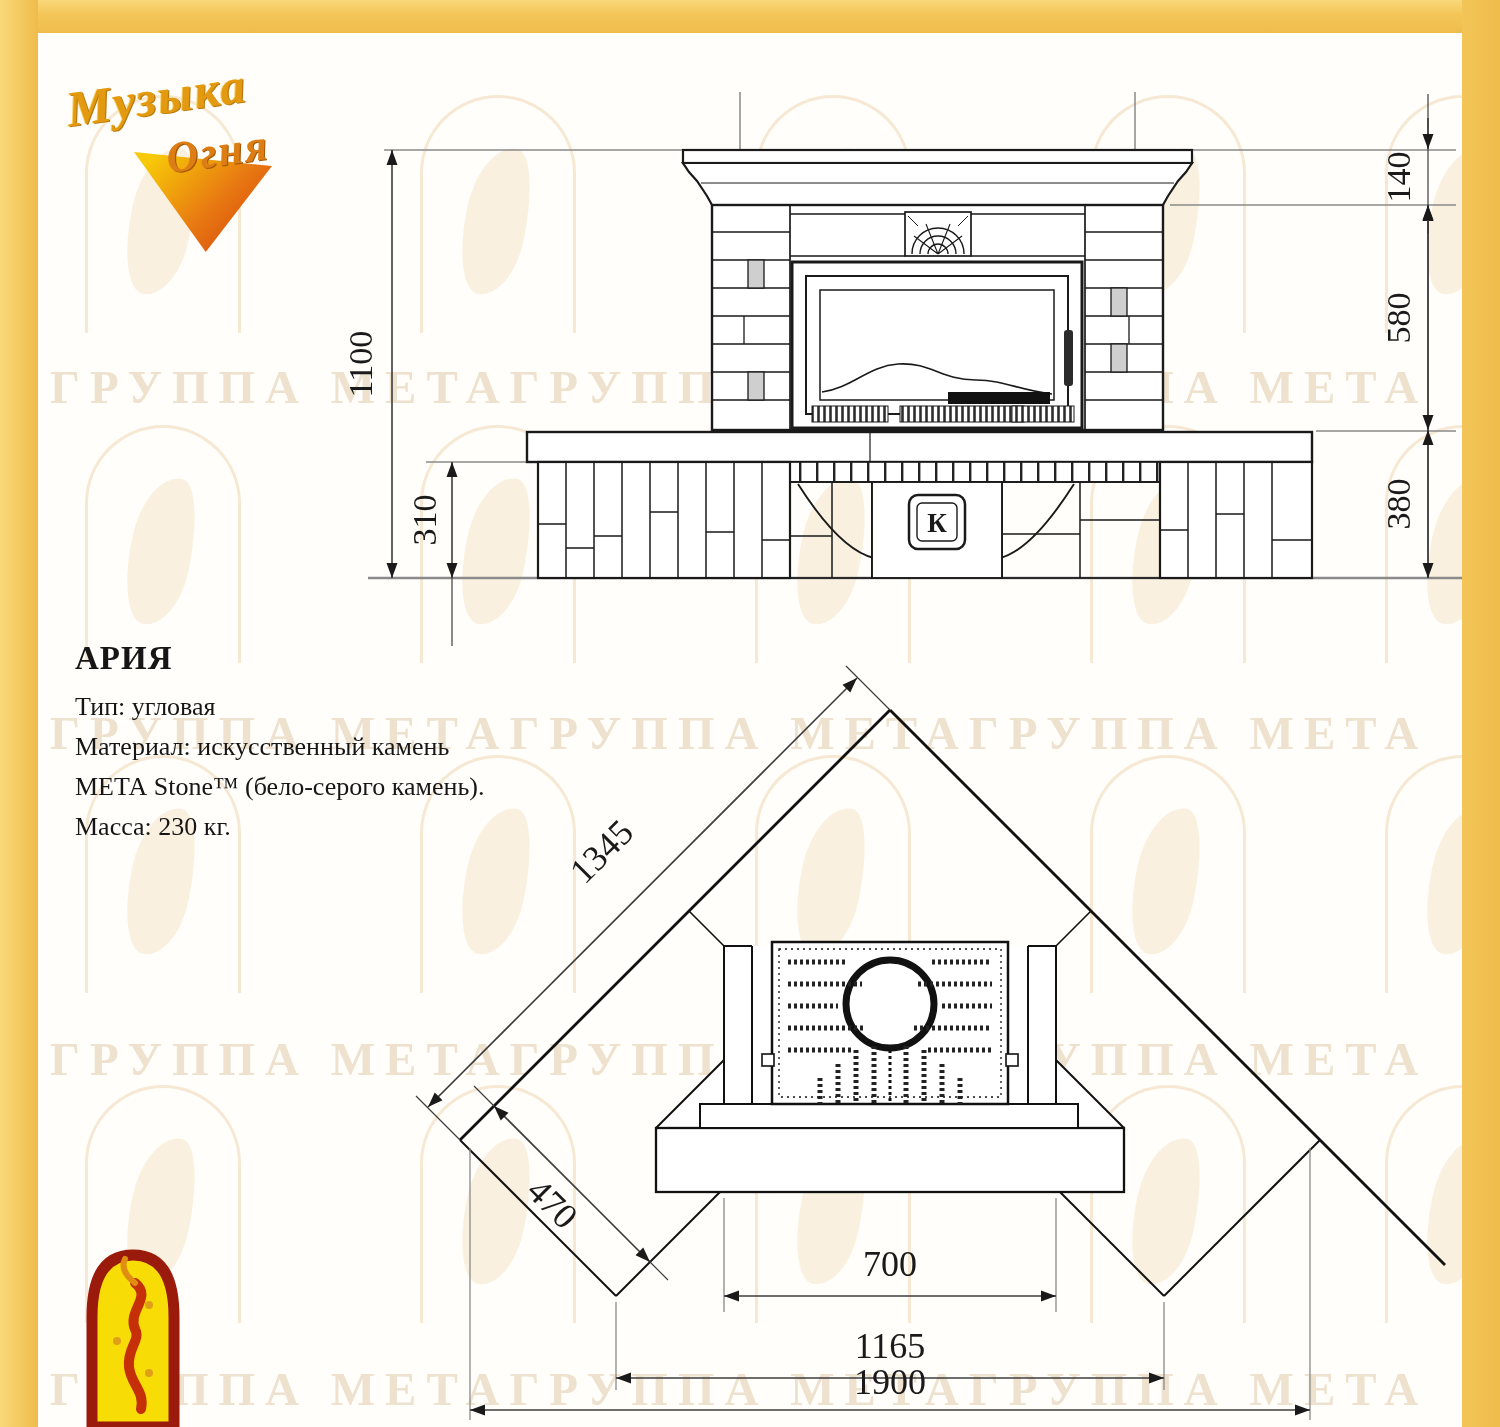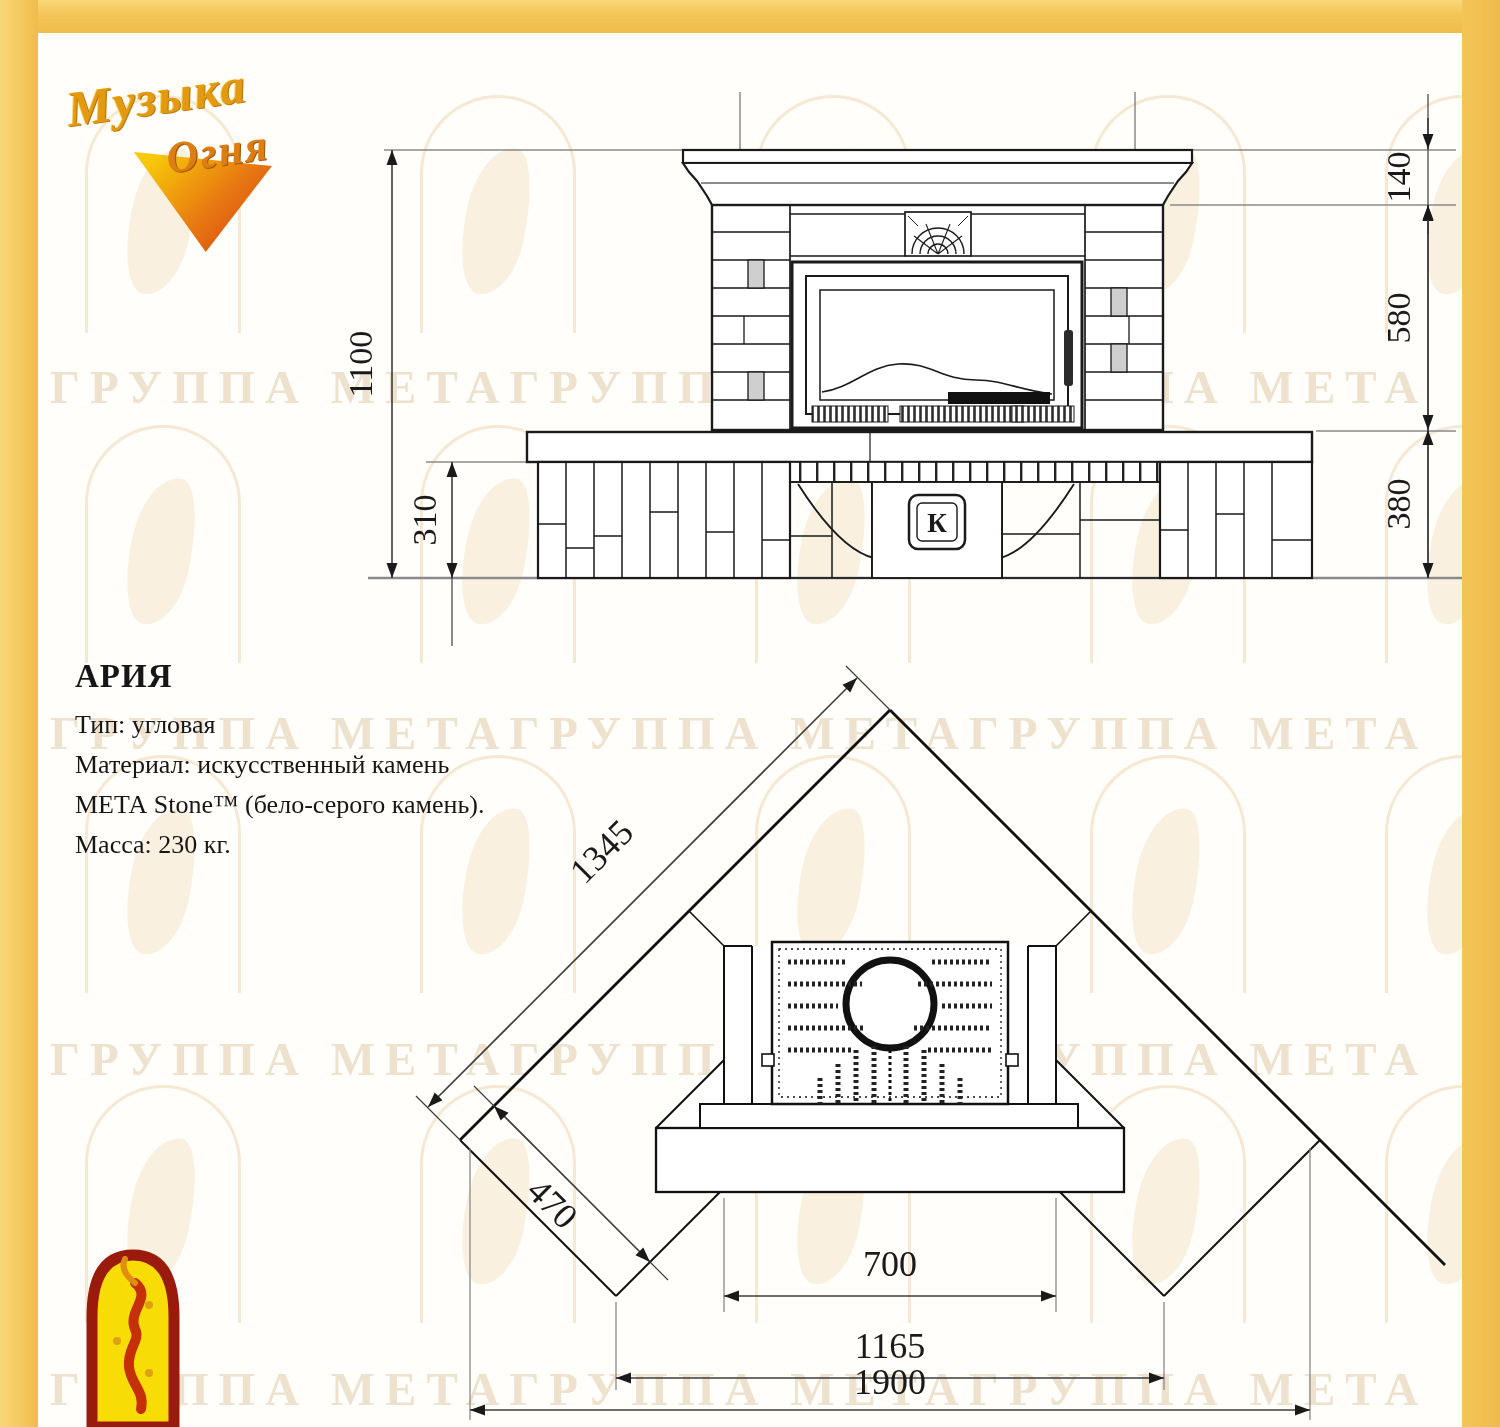--- a/index.html
+++ b/index.html
@@ -40,21 +40,21 @@
   .brand .l1{
     position:absolute;left:18px;top:26px;font-style:italic;font-weight:bold;font-size:50px;
     color:#E39A10;transform:rotate(-8deg);text-shadow:1px 1px 0 #B97B10, -1px 0 0 #F6D36B;
     letter-spacing:2px;
   }
   .brand .l2{
     position:absolute;left:118px;top:84px;font-style:italic;font-weight:bold;font-size:44px;
     color:#DD7E14;transform:rotate(-8deg);text-shadow:1px 1px 0 #A55A08;letter-spacing:2px;
   }
   
-  .info{position:absolute;left:75px;top:658px;z-index:4;color:#161616;}
+  .info{position:absolute;left:75px;top:640px;z-index:4;color:#161616;}
   .info .name{font-weight:bold;font-size:33px;letter-spacing:1px;margin-bottom:10px;}
   .info .line{font-size:26px;line-height:40px;}
   
   .drawing{position:absolute;left:0;top:0;z-index:3;}
   
   .emblem{position:absolute;left:83px;top:1245px;z-index:7;}
   text{font-family:"Liberation Serif",serif;}
 </style>
 </head>
 <body>

